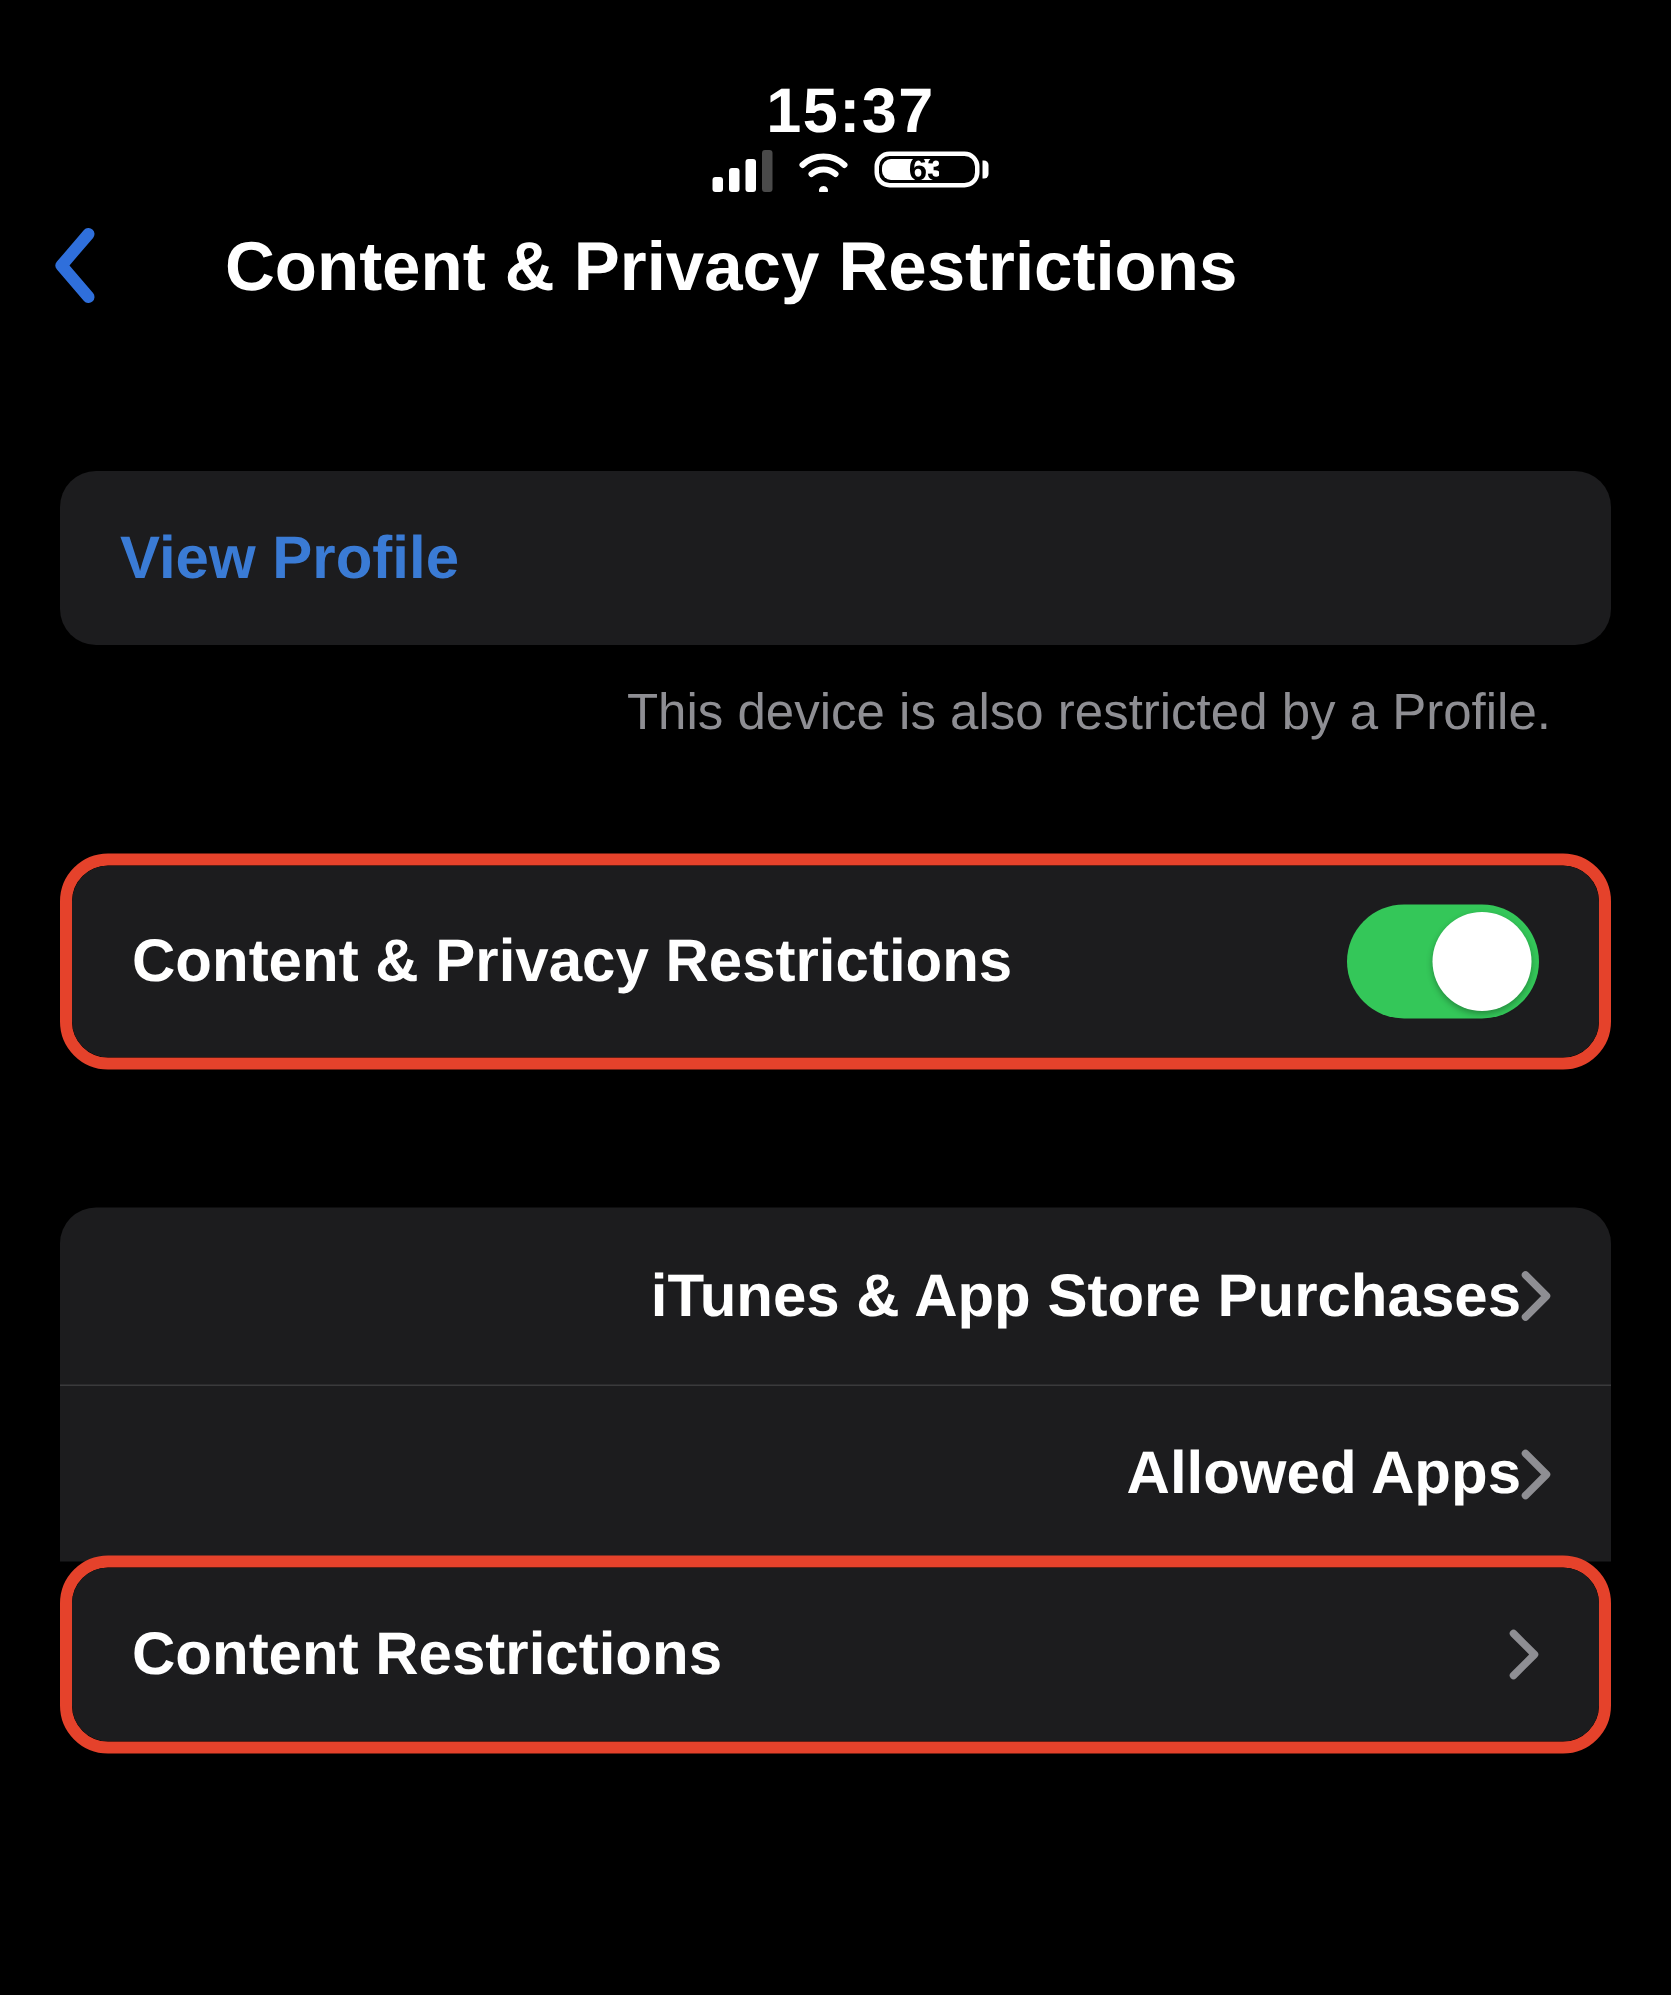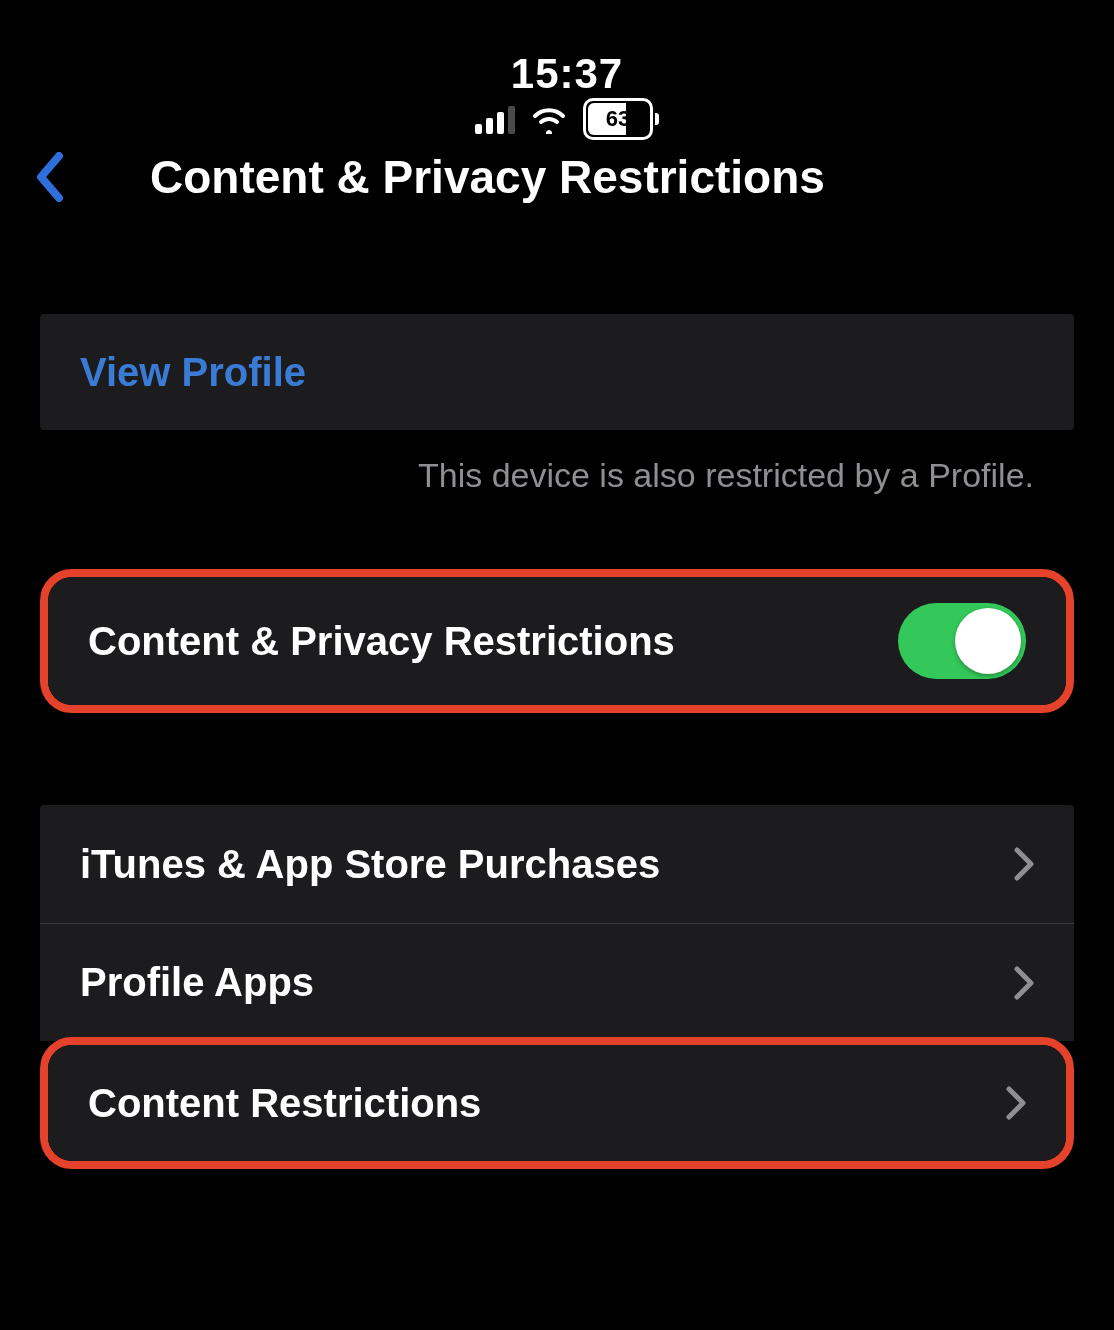--- a/index.html
+++ b/index.html
@@ -51,21 +51,21 @@
   .cellular span:nth-child(2){height:16px;}
   .cellular span:nth-child(3){height:22px;}
   .cellular span:nth-child(4){height:28px;background:#4a4a4a;}
   .wifi-icon svg { display:block; }
   .battery {
     display:flex;
     align-items:center;
   }
   .battery-body {
     width: 70px;
-    height: 42px;
+    height: 24px;
     border: 3px solid #fff;
     border-radius: 10px;
     position: relative;
     display:flex;
     align-items:center;
     padding:2px;
   }
   .battery-fill {
     height: 100%;
     width: 63%;
@@ -104,21 +104,21 @@
     padding-left: 70px;
   }
 
   
   .content {
     padding: 70px 40px 0 40px;
   }
 
   .group {
     background: #1c1c1e;
-    border-radius: 4px;
+    border-radius: 24px;
     overflow: hidden;
   }
   .row {
     display:flex;
     align-items:center;
     justify-content:space-between;
     min-height: 116px;
     padding: 0 40px;
     font-size: 40px;
     font-weight: 600;
@@ -170,20 +170,21 @@
     box-shadow: 0 2px 4px rgba(0,0,0,0.3);
   }
 
   .chevron-right svg{display:block;}
   .chevron-right{flex-shrink:0;}
 
   .row-label{flex:1;}
 
   .group-list .row {
     min-height: 118px;
+    text-align: right;
   }
 
 </style>
 </head>
 <body>
 
 <div class="status-bar">
   <div class="status-time">15:37</div>
   <div class="status-right">
     <div class="cellular">
@@ -245,21 +246,21 @@
   <div class="group group-list" style="border-bottom-left-radius:0;border-bottom-right-radius:0;">
     <div class="row">
       <span class="row-label">iTunes &amp; App Store Purchases</span>
       <span class="chevron-right">
         <svg width="20" height="34" viewBox="0 0 20 34">
             <polyline points="3,3 17,17 3,31" fill="none" stroke="#8e8e93" stroke-width="5" stroke-linecap="round" stroke-linejoin="round"></polyline>
           </svg>
       </span>
     </div>
     <div class="row">
-      <span class="row-label">Profile Apps</span>
+      <span class="row-label">Allowed Apps</span>
       <span class="chevron-right">
         <svg width="20" height="34" viewBox="0 0 20 34">
             <polyline points="3,3 17,17 3,31" fill="none" stroke="#8e8e93" stroke-width="5" stroke-linecap="round" stroke-linejoin="round"></polyline>
           </svg>
       </span>
     </div>
   </div>
   <div class="highlight" style="border-top-left-radius:32px;border-top-right-radius:32px;margin-top:-4px;">
     <div class="group" style="border-radius:0 0 24px 24px;">
       <div class="row">

